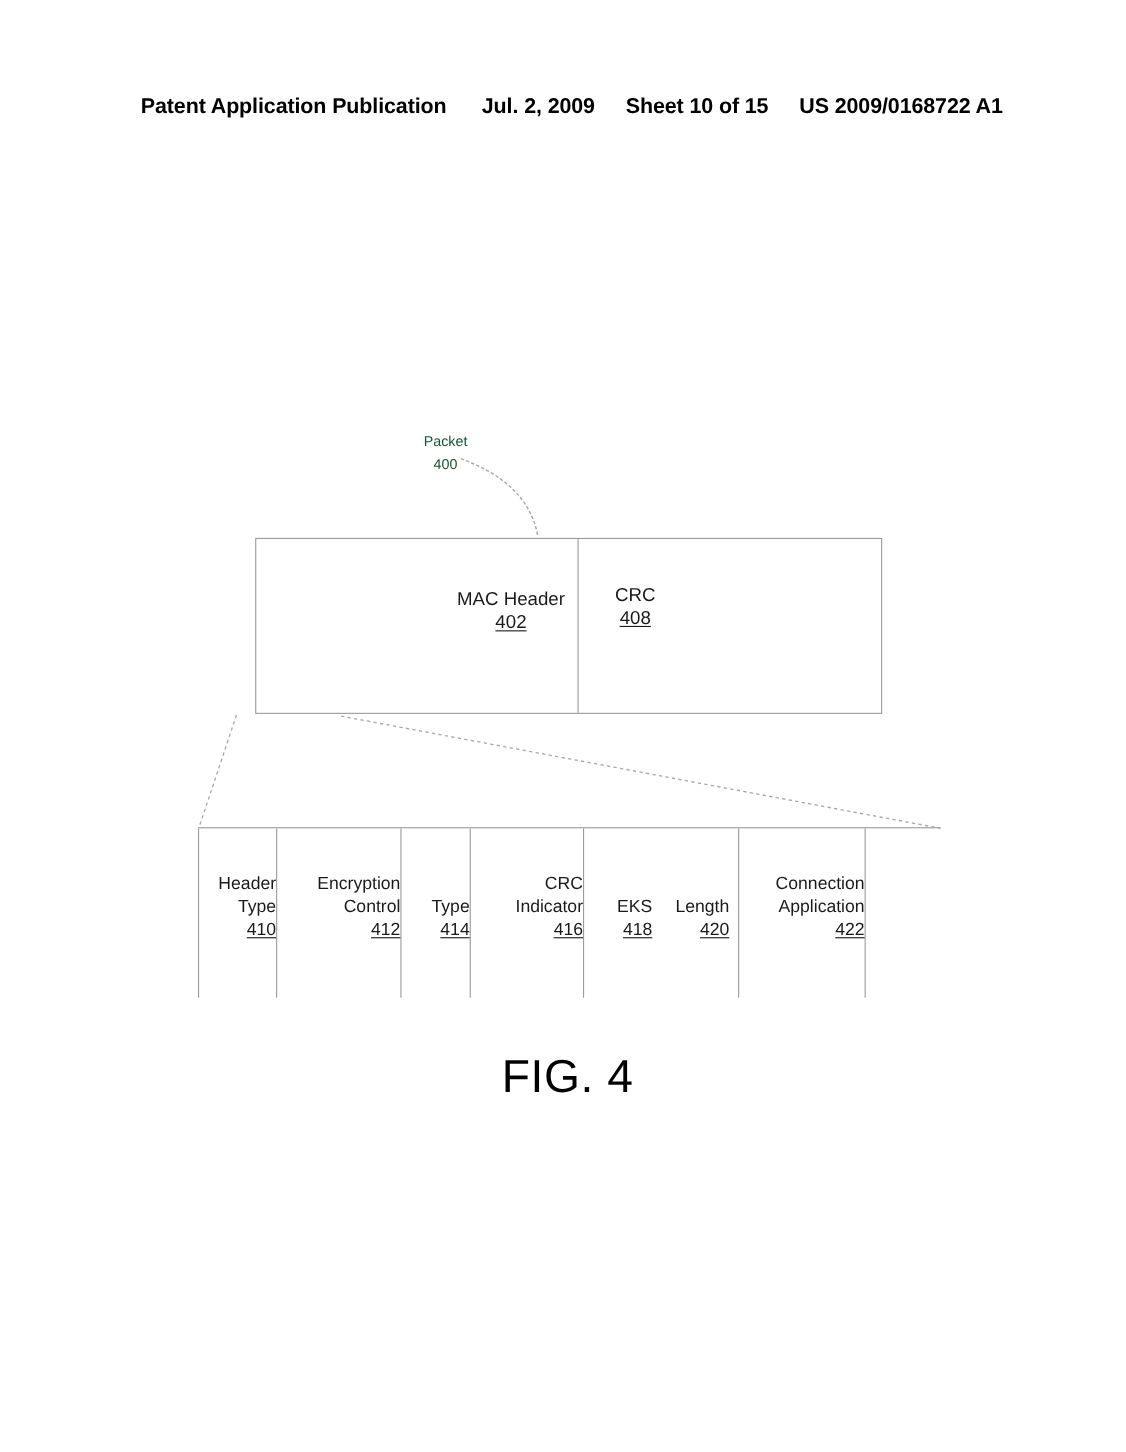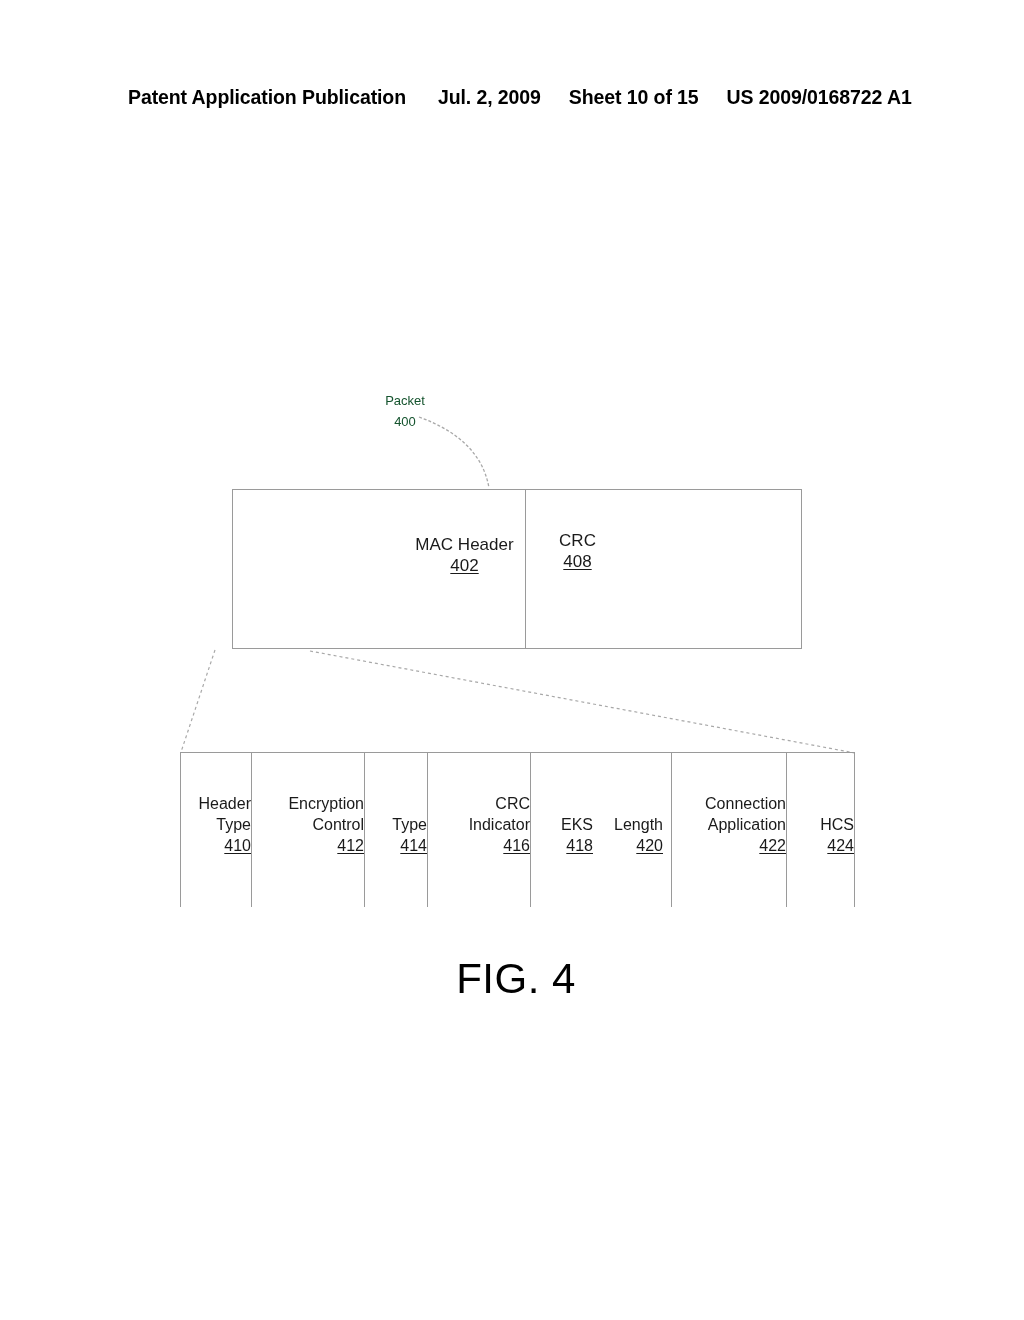--- a/index.html
+++ b/index.html
@@ -229,22 +229,16 @@
   </div>
 
   <div class="sub-cell w-conn-id edge-right">
     <span class="lines">
       <span>Connection</span><br>
       <span>Application</span><br>
       <span class="ref-num">422</span>
     </span>
   </div>
 
-  <div class="sub-cell w-hcs edge-right">
-    <span class="lines">
-      <span>HCS</span><br>
-      <span class="ref-num">424</span>
-    </span>
-  </div>
 
 </div>
 
 <div class="fig-caption">FIG. 4</div>
 
 </body></html>

